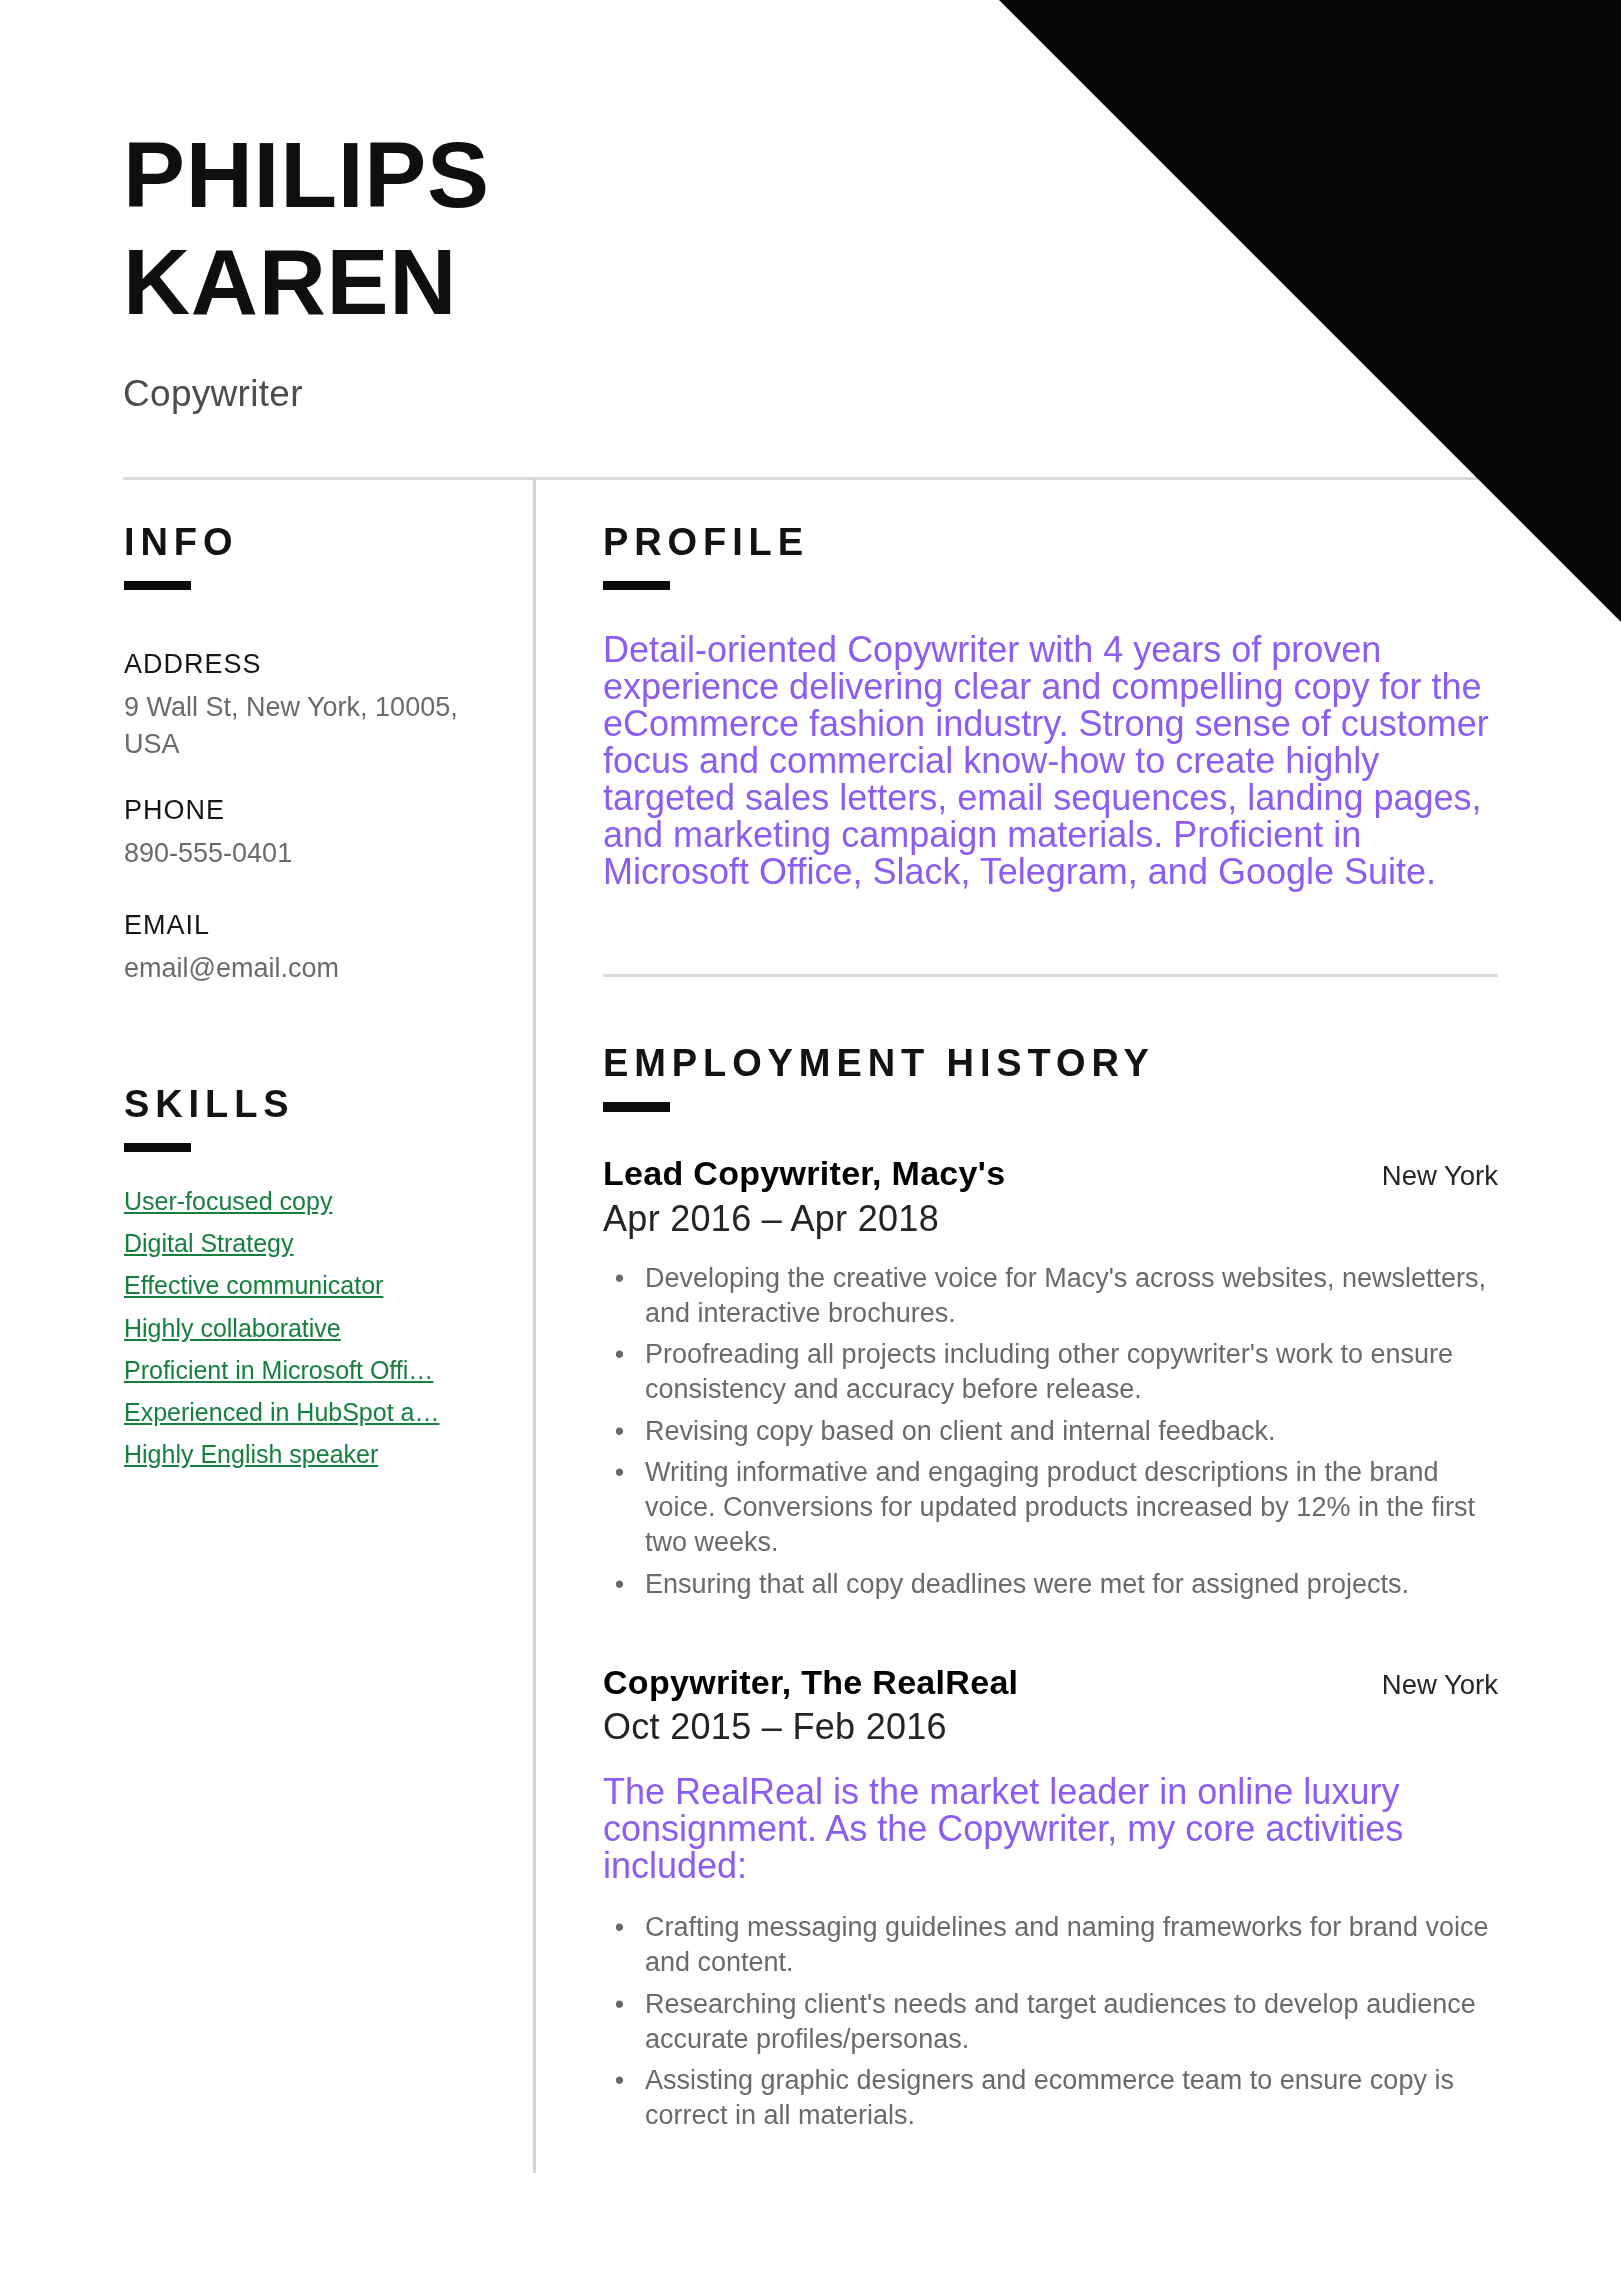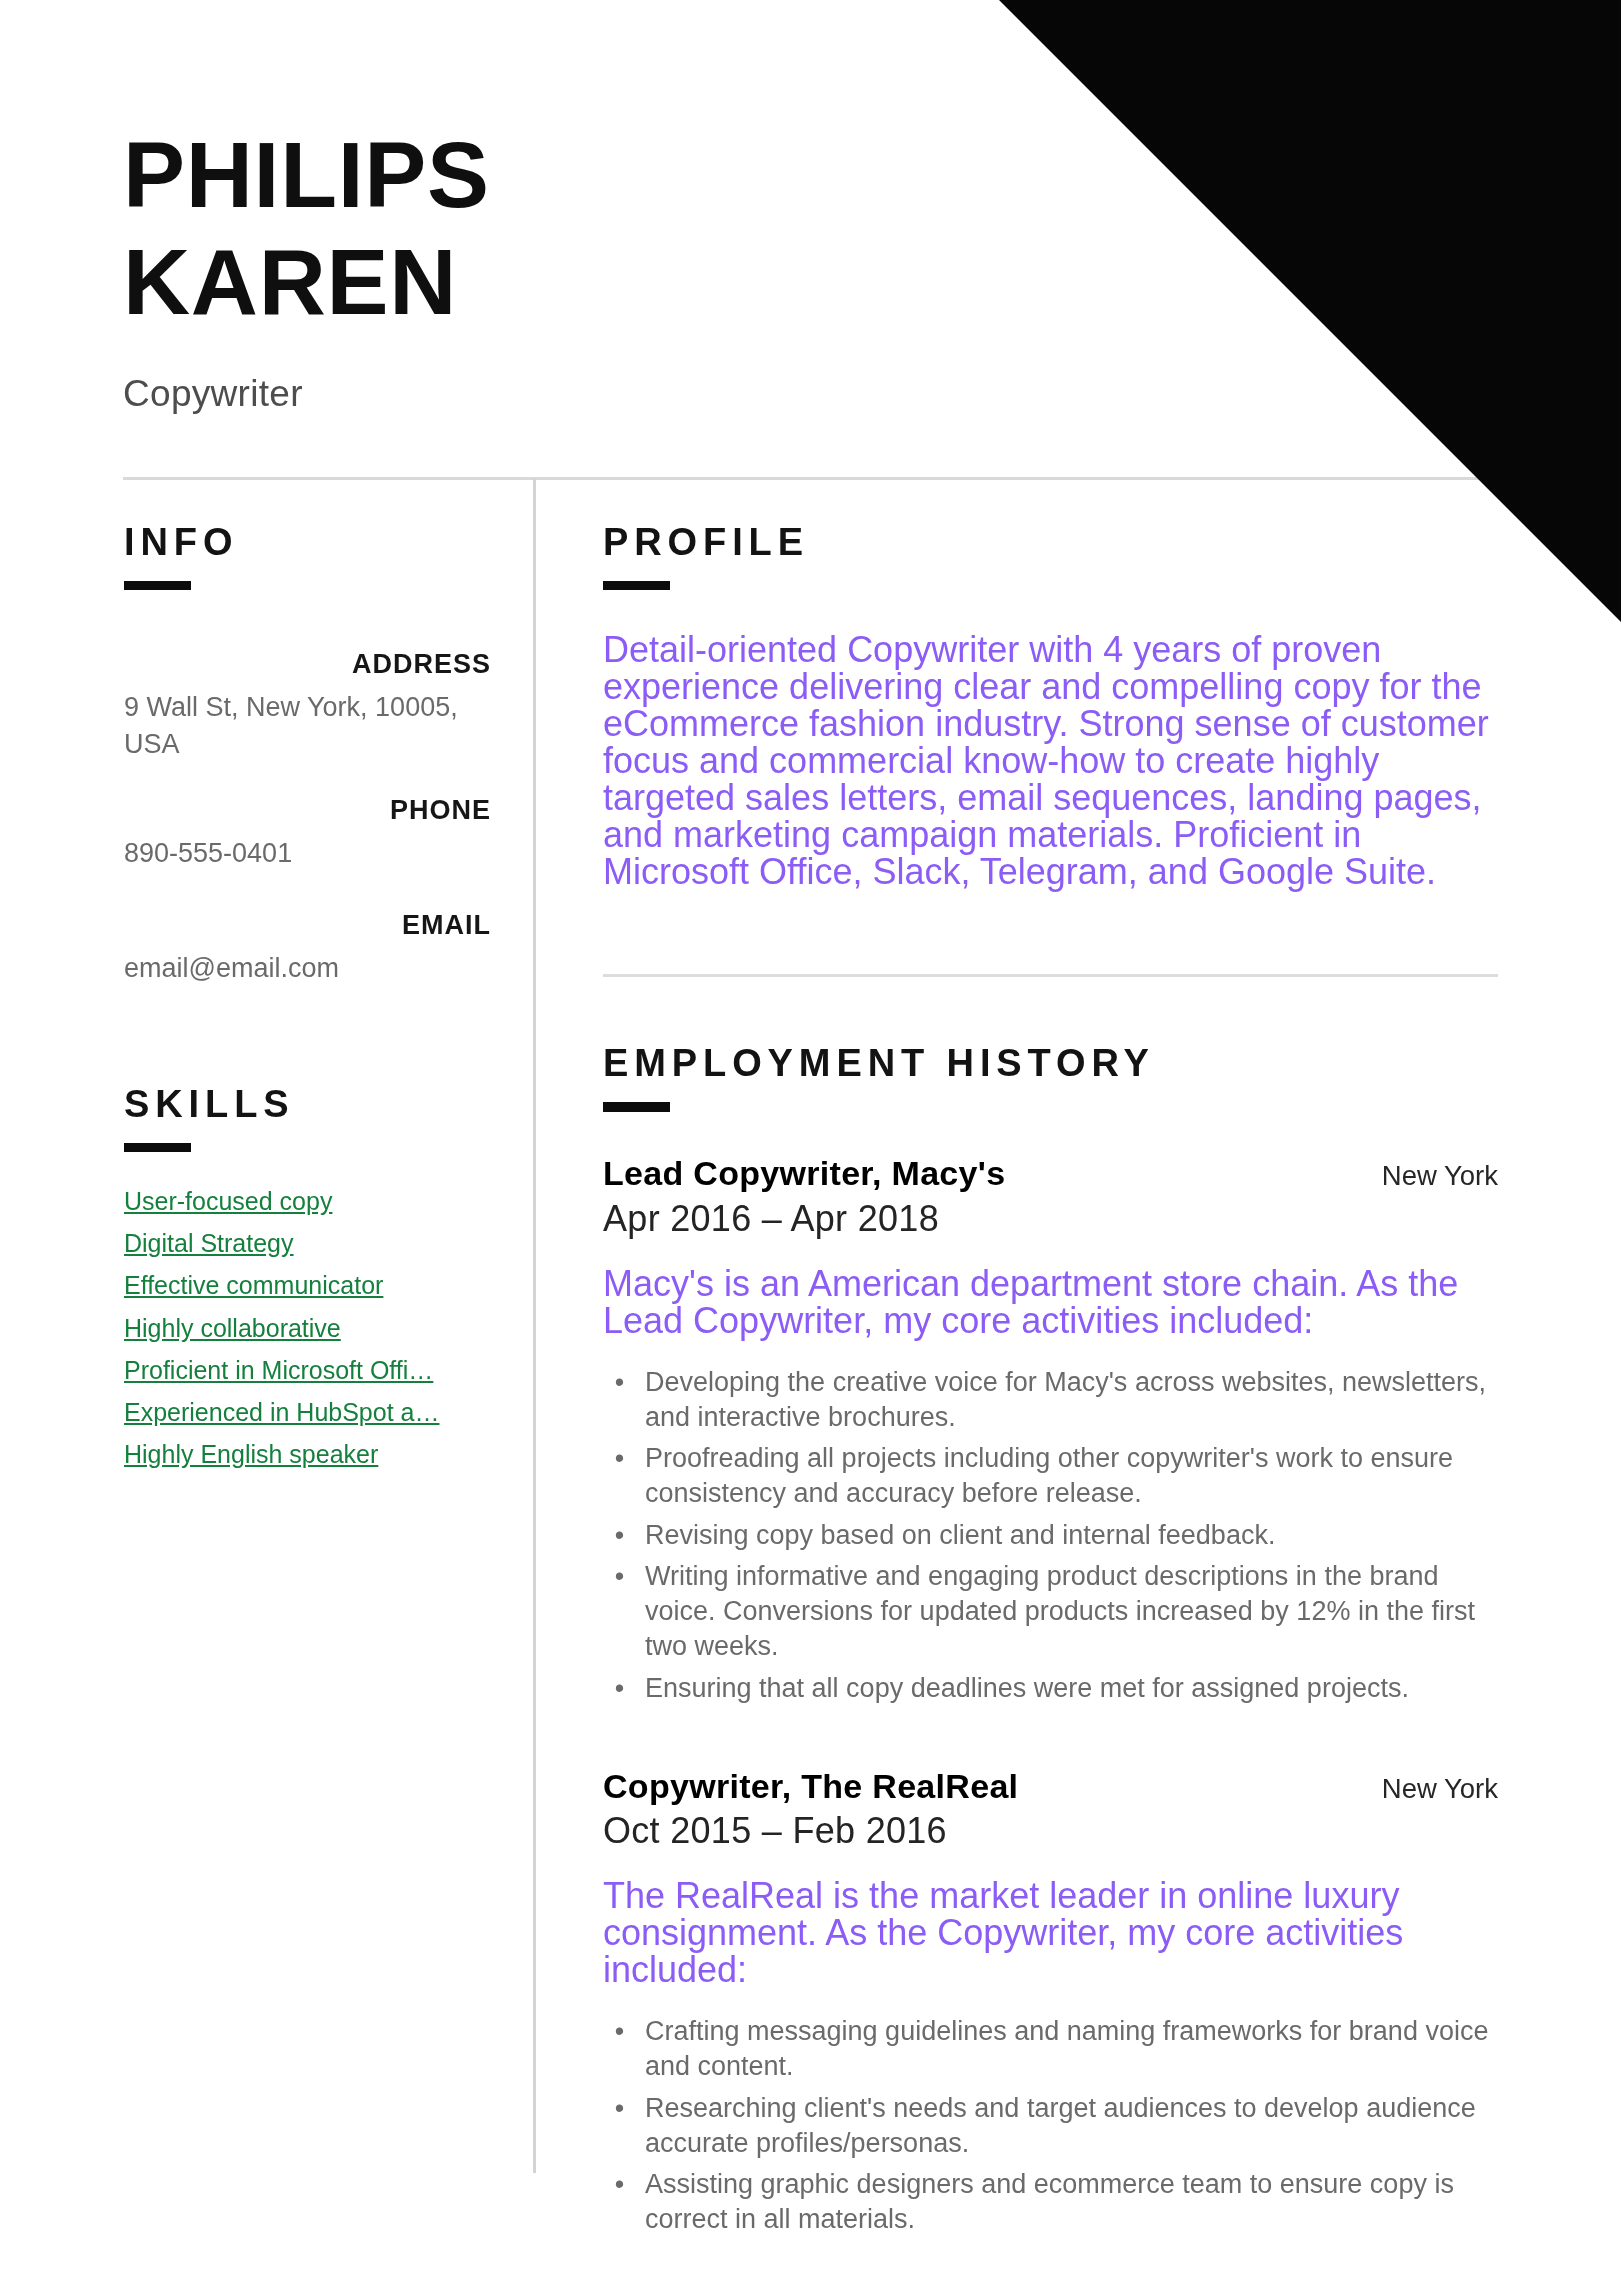--- a/index.html
+++ b/index.html
@@ -44,22 +44,22 @@
   
   .section-heading{
     font-size:38px;font-weight:700;letter-spacing:5.9px;
     color:#131313;line-height:43px;margin:0;
   }
   .heading-bar{width:67px;height:9.2px;background:#0c0c0c;margin-top:17px;}
 
   
   .sidebar{position:absolute;left:124px;top:521px;width:367px;z-index:2;}
   .info-label{
-    font-size:27px;font-weight:700;letter-spacing:1px;color:#161616;
-    line-height:33px;margin-top:58px;text-align:right;
+    font-size:27px;font-weight:400;letter-spacing:1px;color:#161616;
+    line-height:33px;margin-top:58px;
   }
   .info-label.tight{margin-top:31px;}
   .info-label.mid{margin-top:37px;}
   .info-value{
     font-size:27px;color:#6a6a6a;line-height:37px;margin-top:7.9px;
   }
   .skills-heading{margin-top:96px;}
   .skills-list{list-style:none;margin:31px 0 0 0;padding:0;}
   .skills-list li{
     font-size:25px;color:#15803d;line-height:37px;margin-bottom:5.2px;
@@ -150,21 +150,20 @@
 
     <h2 class="section-heading employment-heading">EMPLOYMENT HISTORY</h2>
     <div class="heading-bar"></div>
 
     <section class="job">
       <div class="job-header">
         <div class="job-title">Lead Copywriter, Macy's</div>
         <div class="job-location">New York</div>
       </div>
       <div class="job-dates">Apr 2016 – Apr 2018</div>
-      <p class="body-text job-summary">Macy's is an American department store chain. As the Lead Copywriter, my core activities included:</p>
       <ul class="bullet-list">
         <li>Developing the creative voice for Macy's across websites, newsletters, and interactive brochures.</li>
         <li>Proofreading all projects including other copywriter's work to ensure consistency and accuracy before release.</li>
         <li>Revising copy based on client and internal feedback.</li>
         <li>Writing informative and engaging product descriptions in the brand voice. Conversions for updated products increased by 12% in the first two weeks.</li>
         <li>Ensuring that all copy deadlines were met for assigned projects.</li>
       </ul>
     </section>
 
     <section class="job">

